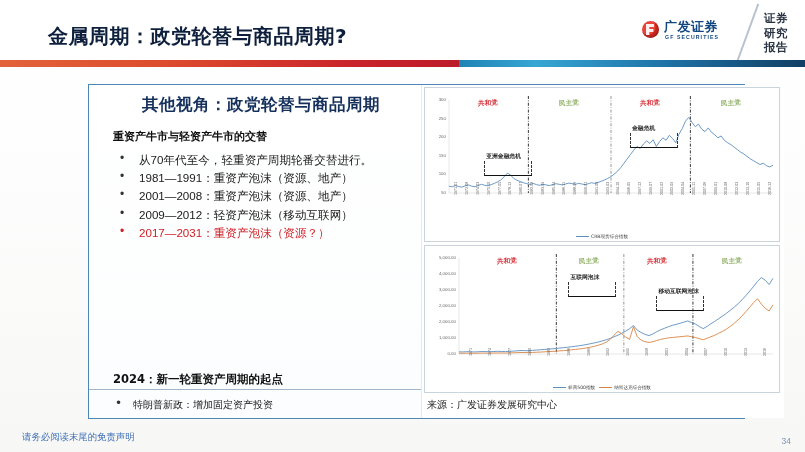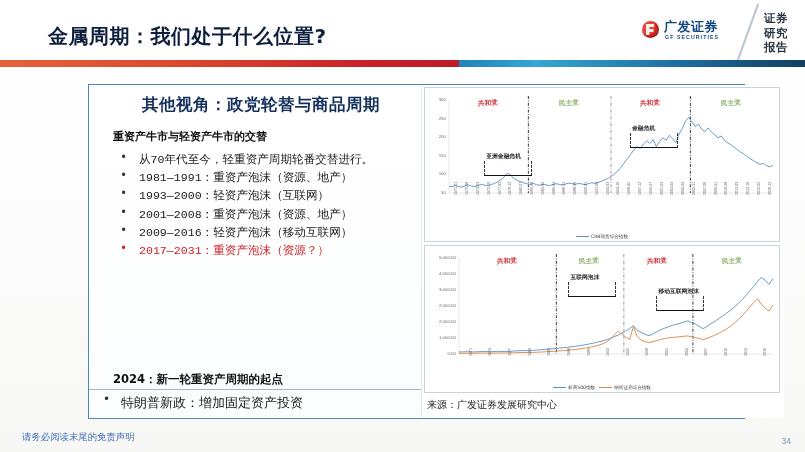--- a/index.html
+++ b/index.html
@@ -164,21 +164,21 @@
   #bullets {
     position: absolute;
     left: 24px; top: 66px;
     width: 300px;
     margin: 0; padding: 0;
     list-style: none;
   }
   #bullets li {
     position: relative;
     padding-left: 26px;
-    font-family: Liberation Mono, monospace;
+    font-family: Liberation Sans, sans-serif;
     font-size: 11.6px;
     line-height: 17.2px;
     color: #1a1a1a;
     margin-bottom: 1px;
   }
   #bullets li::before {
     content: "•";
     position: absolute;
     left: 7px; top: -1px;
     font-size: 12px;
@@ -197,23 +197,23 @@
     white-space: nowrap;
   }
   #footnote-rule {
     position: absolute;
     left: 0; bottom: 28px;
     width: 332px; height: 1px;
     background: #9fb6cb;
   }
   #footnote-bullet {
     position: absolute;
-    left: 32px; bottom: 6px;
-    font-family: "DejaVu Sans", sans-serif;
-    font-size: 13px;
+    left: 44px; bottom: 6px;
+    font-family: "DejaVu Sans", sans-serif;
+    font-size: 10px;
     color: #1a1a1a;
     white-space: nowrap;
   }
   #footnote-bullet::before {
     content: "•";
     position: absolute;
     left: -18px; top: -2px;
     color: #333;
     font-size: 12px;
   }
@@ -317,21 +317,21 @@
     font-size: 8.5px;
     color: #7d97b5;
   }
 </style>
 </head>
 <body>
 
 <div id="slide">
 
   <div id="header">
-    <div id="slide-title">金属周期：我们处于什么位置?</div>
+    <div id="slide-title">金属周期：政党轮替与商品周期?</div>
 
     <div id="logo-area">
       <div id="logo-mark"></div>
       <div id="logo-cn">广发证券</div>
       <div id="logo-en">GF SECURITIES</div>
       <div id="logo-slash"></div>
       <div id="logo-vertical">
         <span>证券</span>
         <span>研究</span>
         <span>报告</span>
@@ -346,23 +346,22 @@
 
   <div id="panel">
 
     <div id="left-col">
       <div id="panel-heading">其他视角：政党轮替与商品周期</div>
       <div id="subhead">重资产牛市与轻资产牛市的交替</div>
 
       <ul id="bullets">
         <li>从70年代至今，轻重资产周期轮番交替进行。</li>
         <li>1981—1991：重资产泡沫（资源、地产）</li>
-        <li>1993—2000：轻资产泡沫（互联网）</li>
         <li>2001—2008：重资产泡沫（资源、地产）</li>
-        <li>2009—2016：轻资产泡沫（移动互联网）</li>
+        <li>2009—2012：轻资产泡沫（移动互联网）</li>
         <li class="accent">2017—2031：重资产泡沫（资源？）</li>
       </ul>
 
       <div id="footnote-heading">2024：新一轮重资产周期的起点</div>
       <div id="footnote-rule"></div>
       <div id="footnote-bullet">特朗普新政：增加固定资产投资</div>
     </div>
 
     <div id="right-col">
       <div class="chart-card" id="chart-top">

